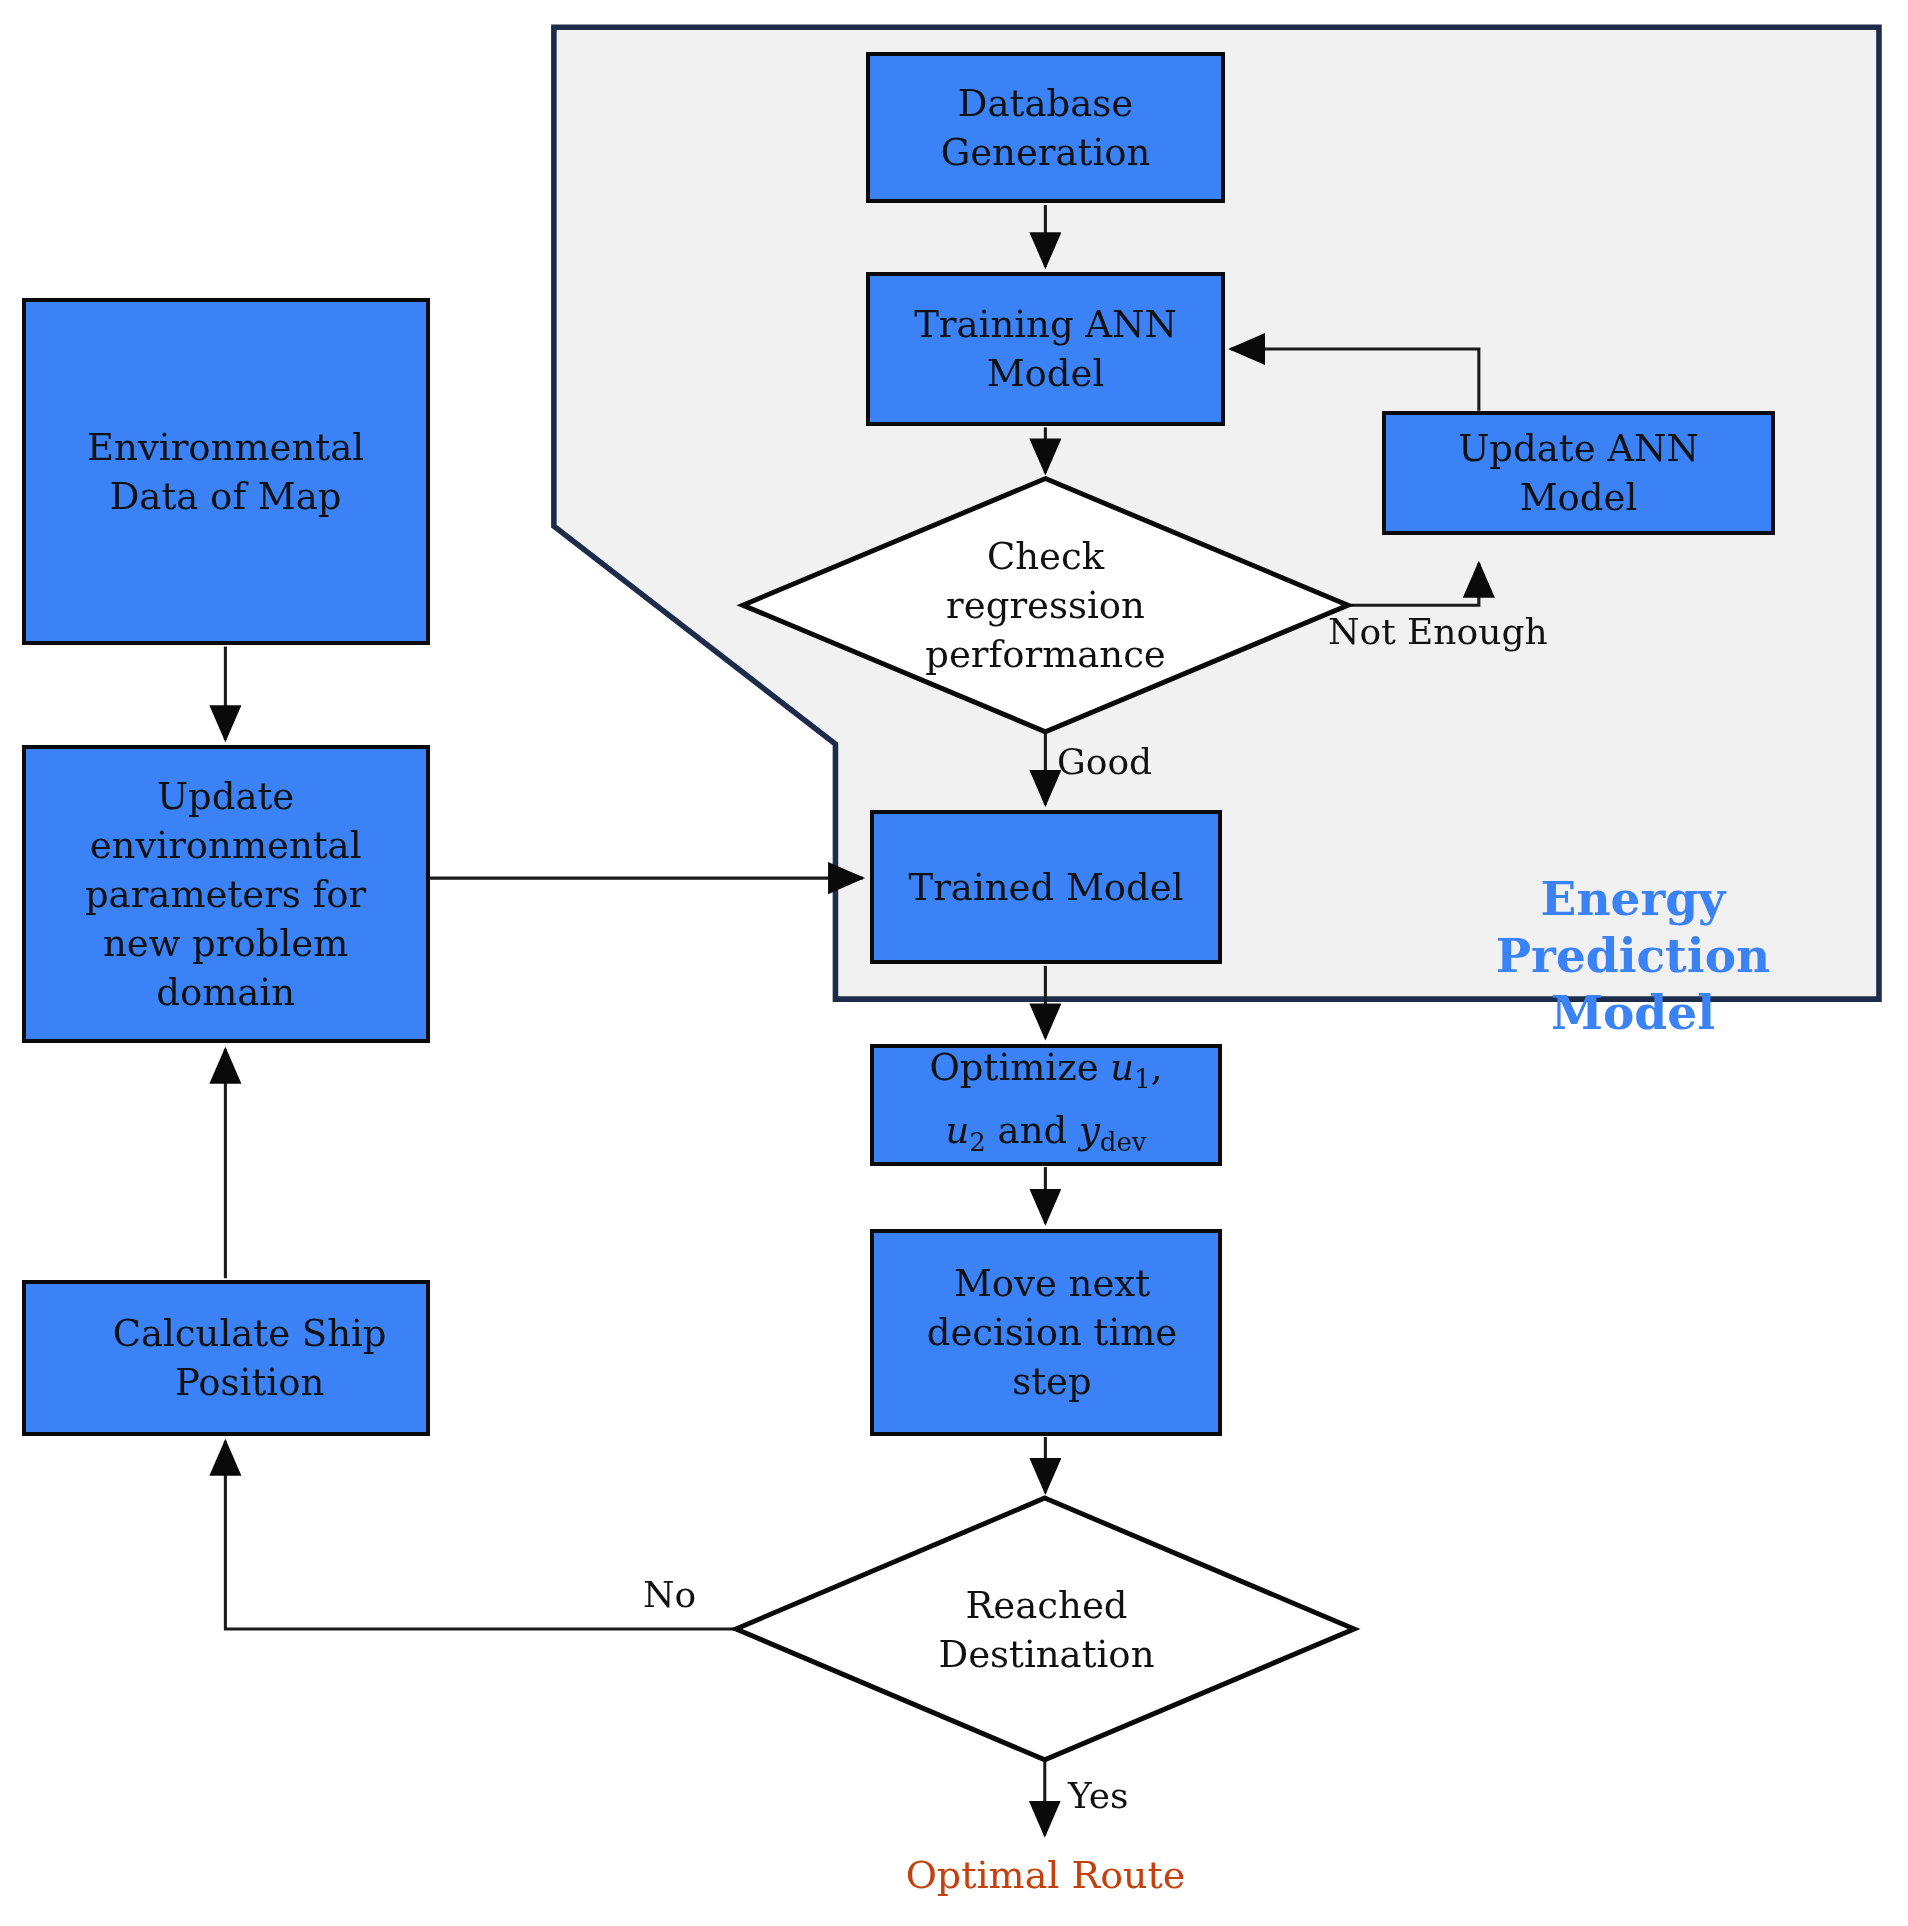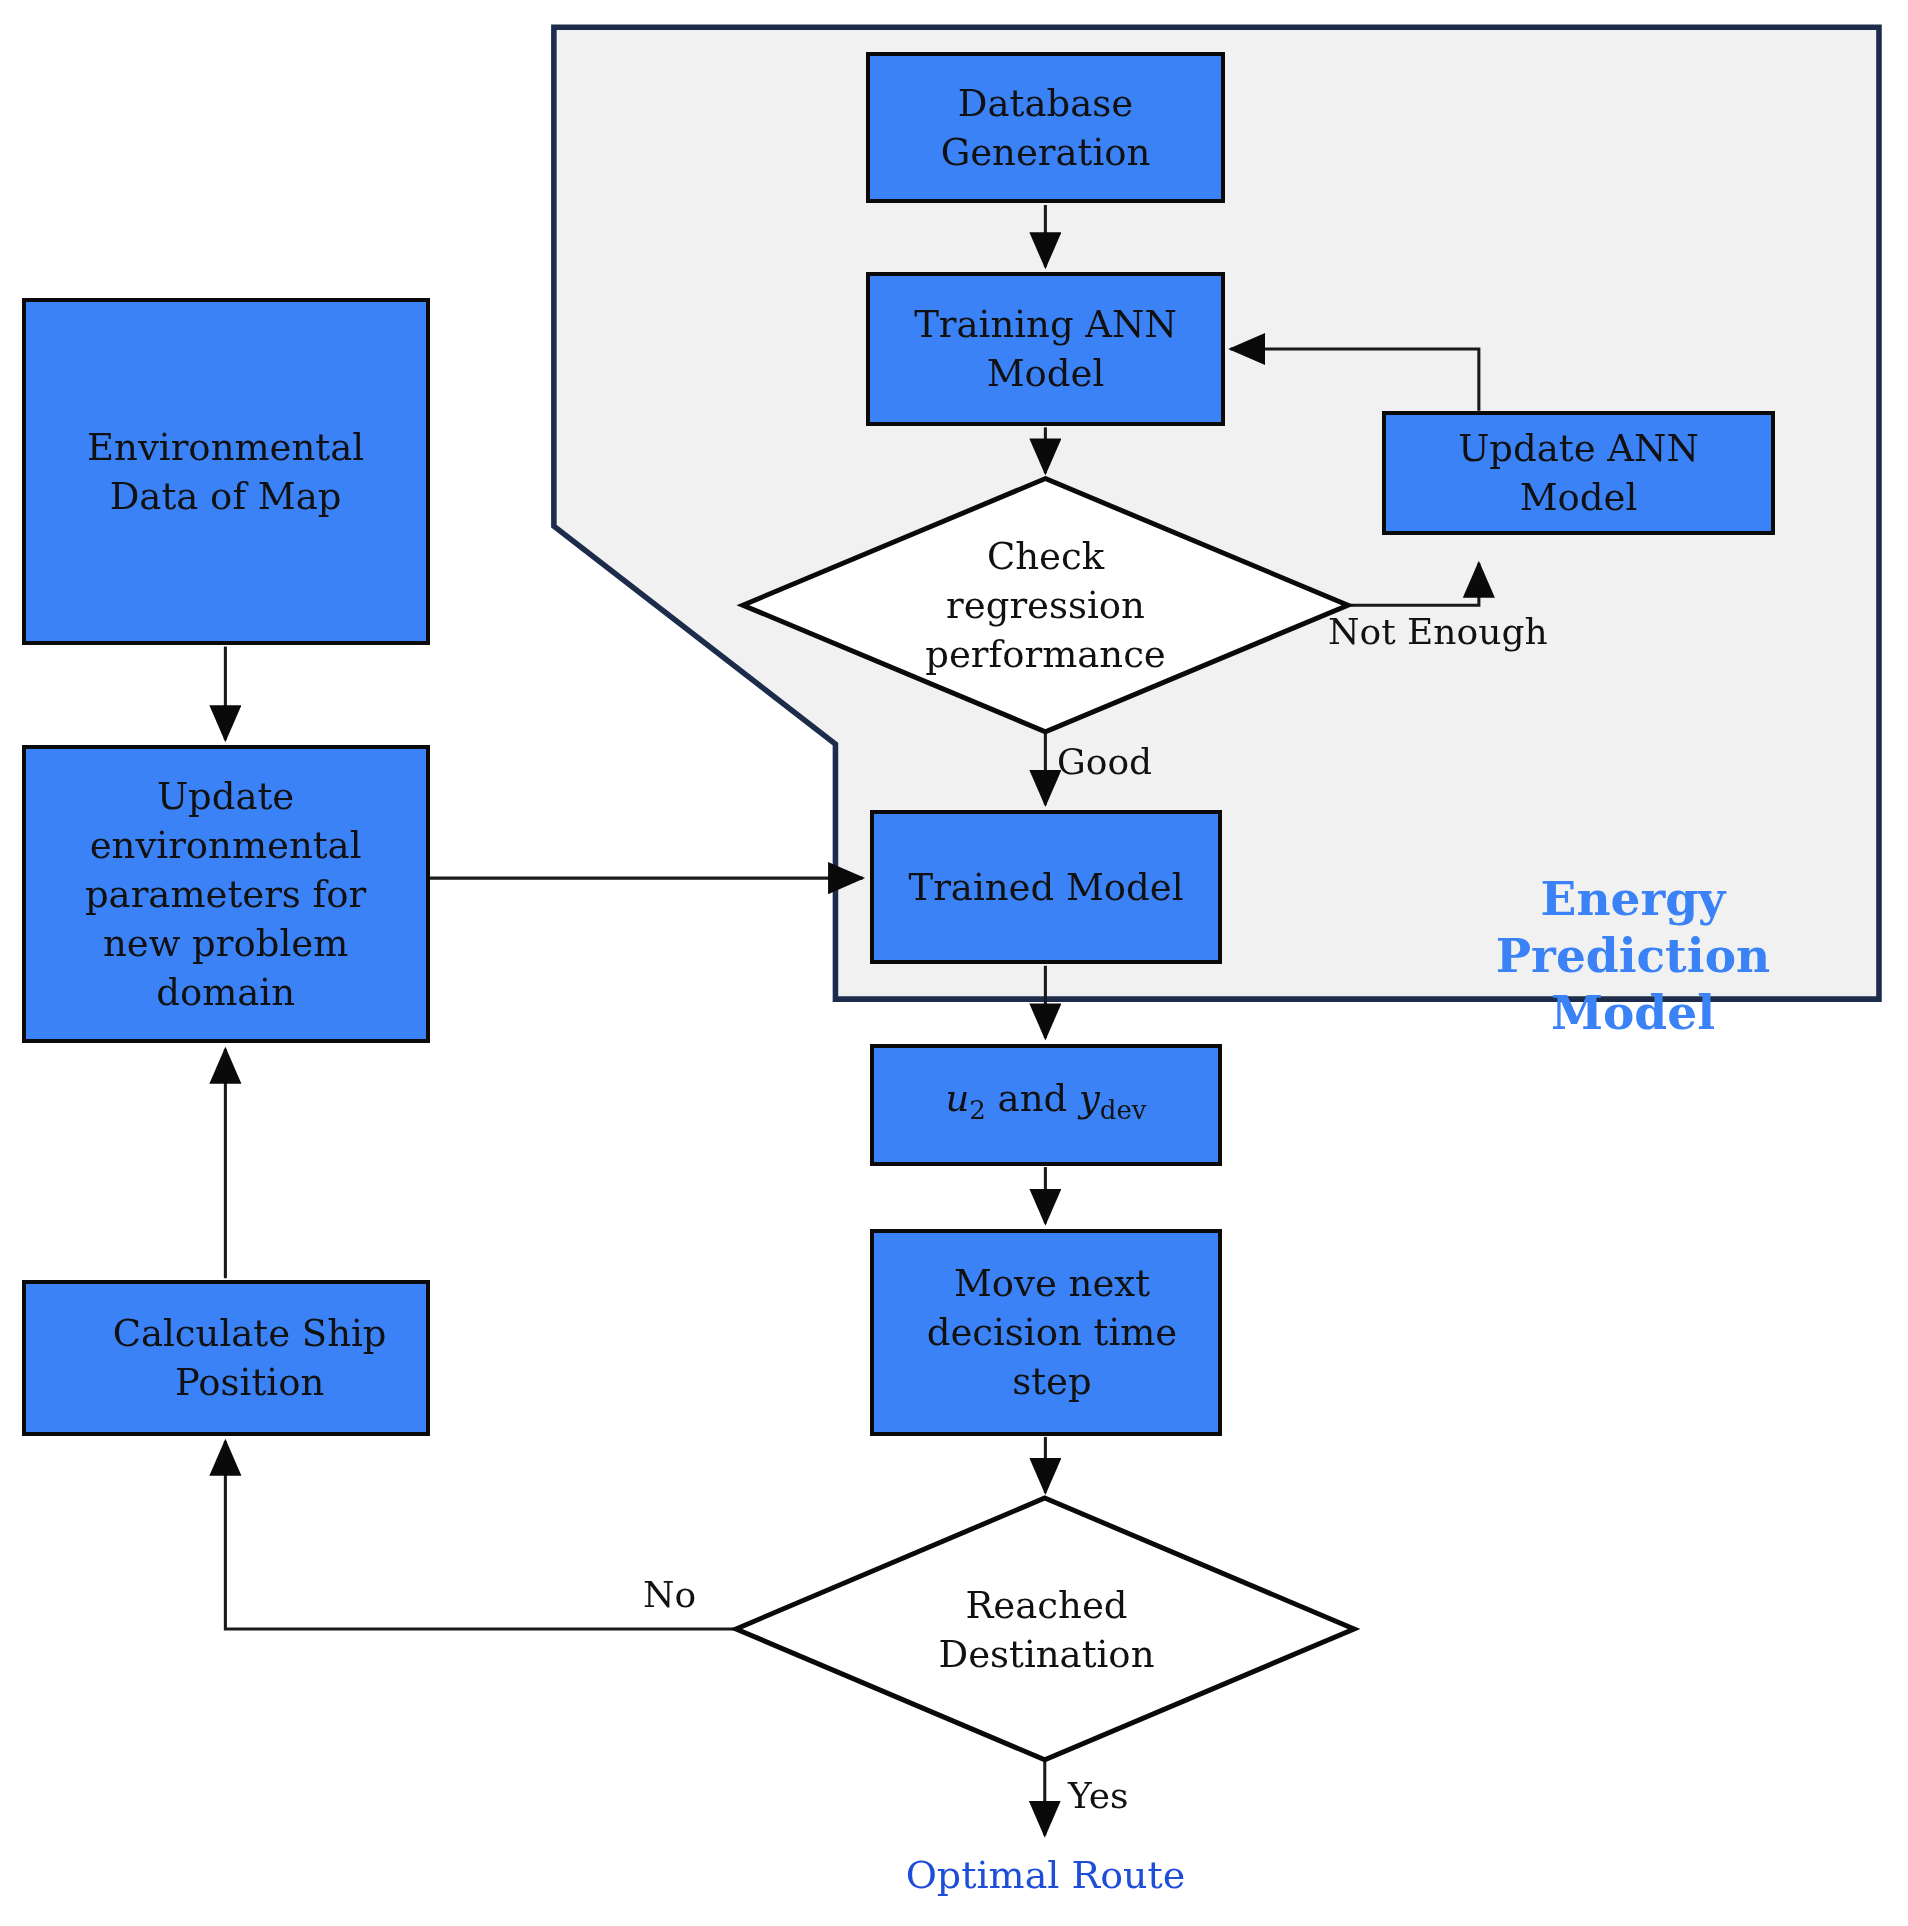--- a/index.html
+++ b/index.html
@@ -67,21 +67,21 @@
     white-space: pre-line;
     z-index: 2;
   }
   .optimal {
     position: absolute;
     left: 860px;
     top: 1853px;
     width: 371px;
     text-align: center;
     font-size: 38px;
-    color: #1d4ed8;
+    color: #c2410c;
     z-index: 2;
   }
   .mline {
     font-size: 37px;
     line-height: 52px;
     color: #111111;
   }
   .mline i { font-style: italic; }
   .mline sub { font-size: 26px; }
   .mline sub.it { }
@@ -165,20 +165,21 @@
   <div class="box" style="left:1382px; top:411px; width:393px; height:124px;">
     <span class="lbl">Update ANN
 Model</span>
   </div>
 
   <div class="box" style="left:870px; top:810px; width:352px; height:154px;">
     <span class="lbl">Trained Model</span>
   </div>
 
   <div class="box" style="left:870px; top:1044px; width:352px; height:122px; flex-direction:column;">
+    <div class="mline"><span>Optimize </span><i>u</i><sub>1</sub><span>,</span></div>
     <div class="mline"><i>u</i><sub>2</sub><span> and </span><i>y</i><sub class="it">dev</sub></div>
   </div>
 
   <div class="box" style="left:870px; top:1229px; width:352px; height:207px;padding-left:12px;">
     <span class="lbl">Move next
 decision time
 step</span>
   </div>
 
   <div class="dia-label" style="left:891px; top:513px; width:309px; height:185px;">

